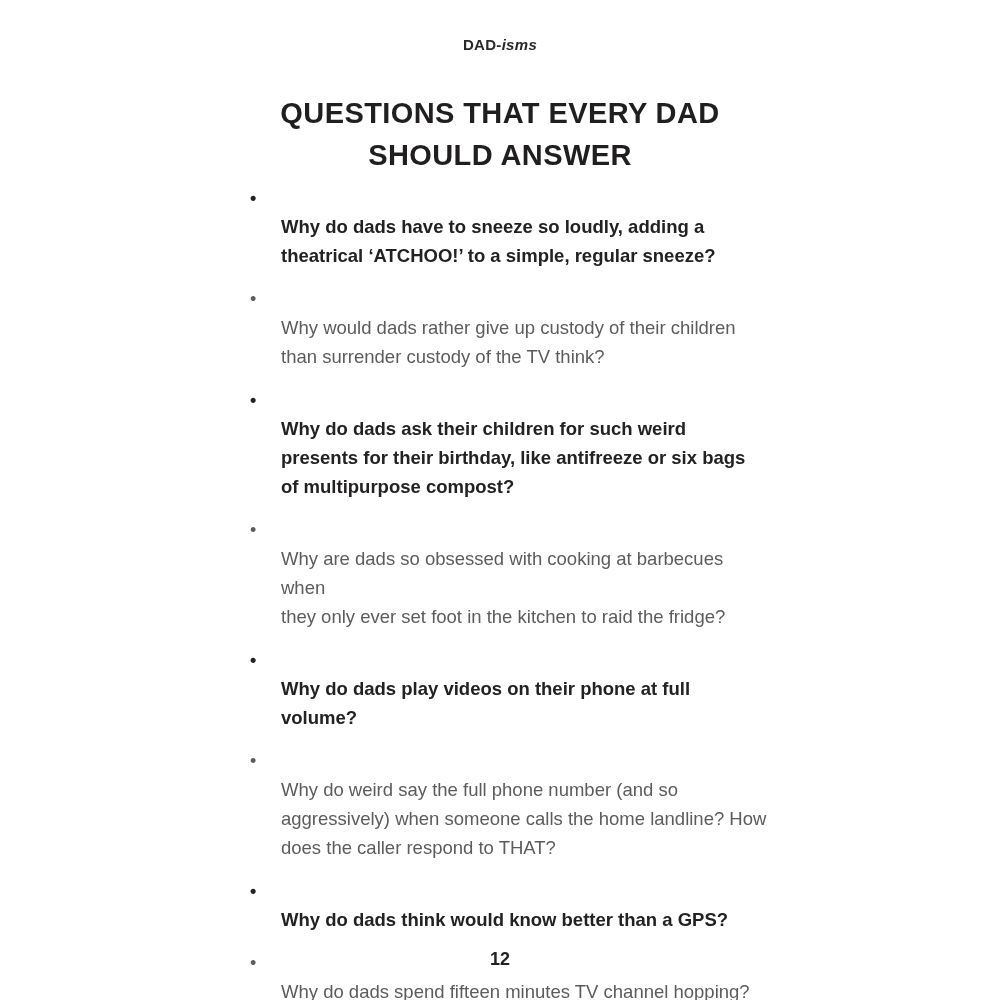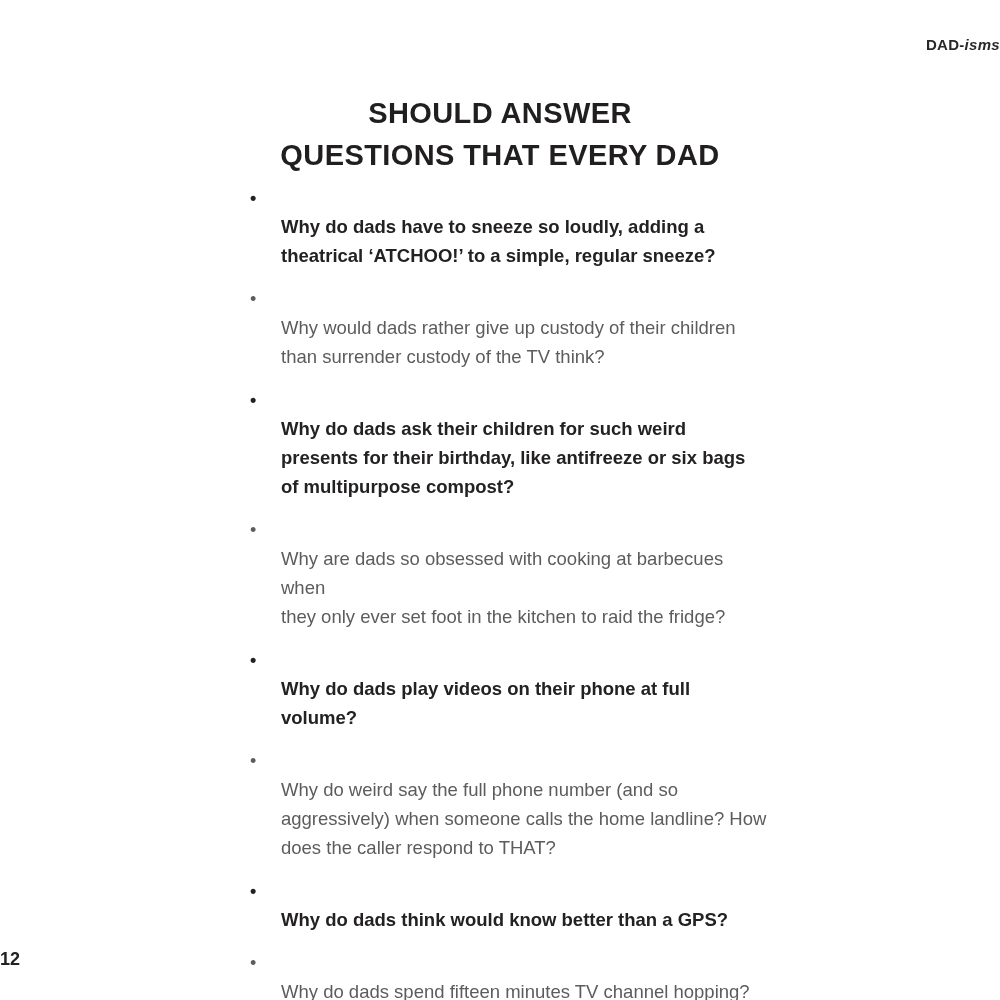--- a/index.html
+++ b/index.html
@@ -14,21 +14,21 @@
     background: #ffffff;
     font-family: "Liberation Sans", sans-serif;
     color: #232021;
     overflow: hidden;
   }
   .running-header {
     position: absolute;
     top: 36px;
     left: 0;
     width: 100%;
-    text-align: right;
+    text-align: center;
     font-size: 15px;
     font-weight: 600;
     letter-spacing: 0.3px;
     color: #2b2829;
   }
   .running-header .isms {
     font-style: italic;
   }
   .chapter-title {
     position: absolute;
@@ -72,38 +72,38 @@
   .q-text {
     white-space: pre-line;
     flex: 1 1 auto;
     margin-top: 28px;
   }
   .page-number {
     position: absolute;
     bottom: 30px;
     left: 0;
     width: 100%;
-    text-align: left;
+    text-align: center;
     font-size: 18px;
     font-weight: 700;
     color: #242122;
   }
 </style>
 </head>
 <body>
 
 <div class="page">
 
   <div class="running-header">
     <span>DAD-</span><span class="isms">isms</span>
   </div>
 
   <div class="chapter-title">
+    <div>QUESTIONS THAT EVERY DAD</div>
     <div>SHOULD ANSWER</div>
-    <div>QUESTIONS THAT EVERY DAD</div>
   </div>
 
   <ul class="question-list">
 
   <li class="bold">
       <span class="bullet">•</span>
       <span class="q-text">Why do dads have to sneeze so loudly, adding a
 theatrical ‘ATCHOO!’ to a simple, regular sneeze?</span>
     </li>
       <li>

